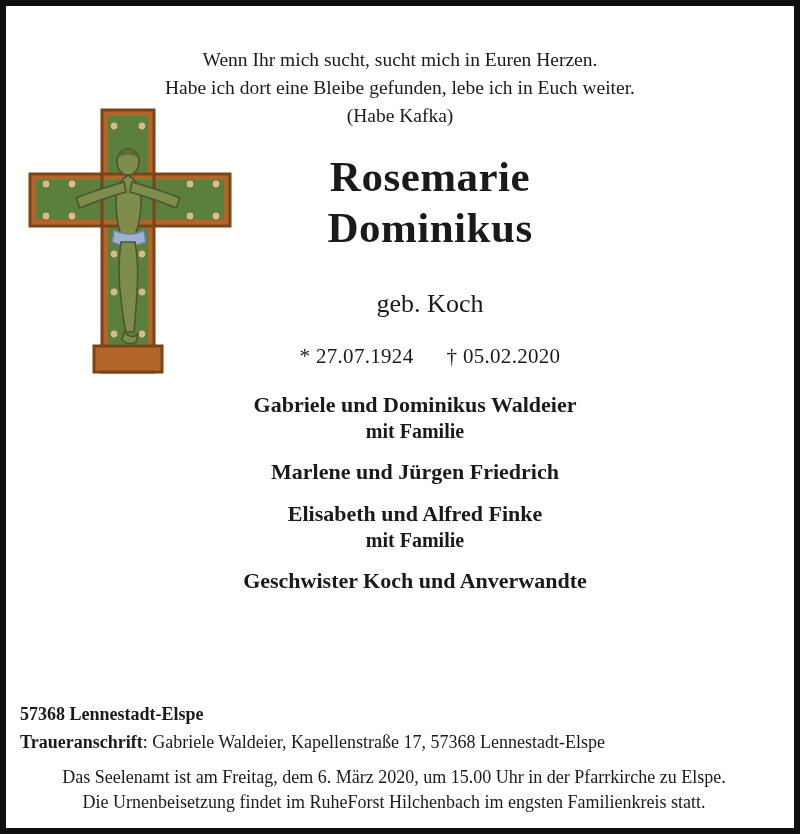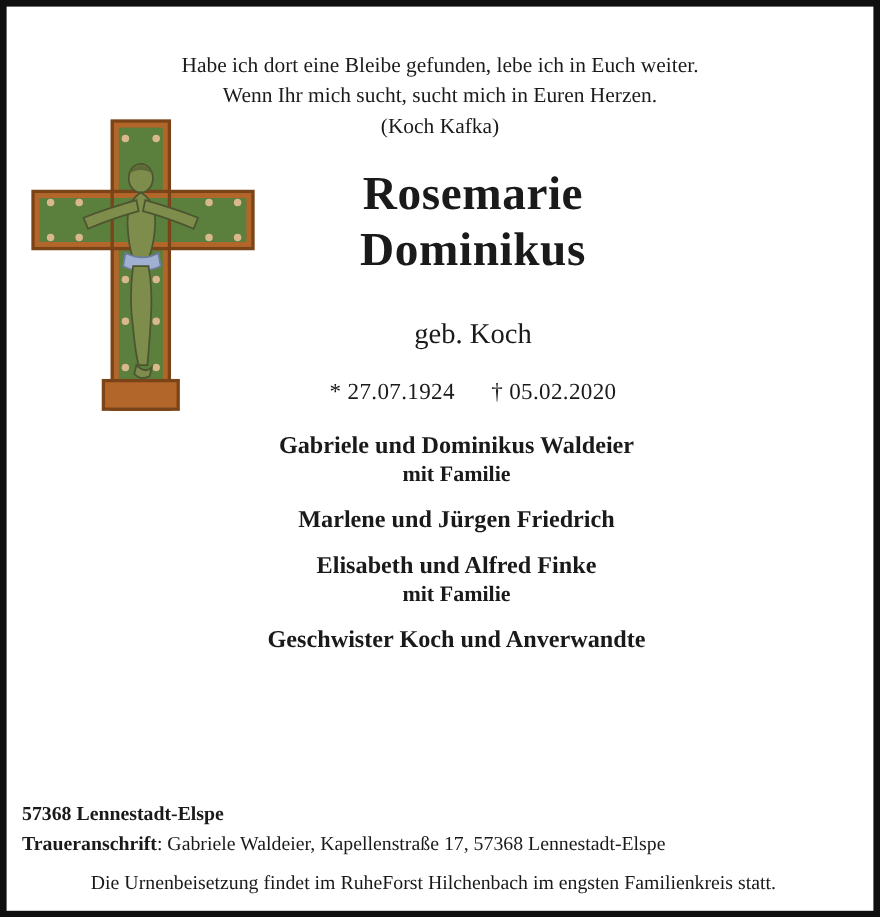--- a/index.html
+++ b/index.html
@@ -129,23 +129,23 @@
     text-align: center;
   }
 </style>
 </head>
 <body>
 
 <div class="notice">
   <div class="inner">
 
     <div class="quote">
+      <span class="quote-line">Wenn Ihr mich sucht, sucht mich in Euren Herzen.</span>
       <span class="quote-line">Habe ich dort eine Bleibe gefunden, lebe ich in Euch weiter.</span>
-      <span class="quote-line">Wenn Ihr mich sucht, sucht mich in Euren Herzen.</span>
-      <span class="quote-author">(Koch Kafka)</span>
+      <span class="quote-author">(Habe Kafka)</span>
     </div>
 
     <div class="cross-wrap">
       <svg class="cross-svg" width="212" height="270" viewBox="0 0 212 270">
 
         <rect x="78" y="4" width="52" height="262" fill="#b2662a"></rect>
         <rect x="84" y="10" width="40" height="250" fill="#5b7f3c"></rect>
 
         <rect x="6" y="68" width="200" height="52" fill="#b2662a"></rect>
         <rect x="12" y="74" width="188" height="40" fill="#5b7f3c"></rect>
@@ -222,18 +222,19 @@
       </div>
       <div class="mourner-group">
         <div class="mourner-name">Geschwister Koch und Anverwandte</div>
       </div>
     </div>
 
     <div class="footer">
       <div class="place">57368 Lennestadt-Elspe</div>
       <div class="address"><span class="address-label">Traueranschrift</span><span>: Gabriele Waldeier, Kapellenstraße 17, 57368 Lennestadt-Elspe</span></div>
       <div class="service">
+        <span>Das Seelenamt ist am Freitag, dem 6. März 2020, um 15.00 Uhr in der Pfarrkirche zu Elspe.</span>
         <span>Die Urnenbeisetzung findet im RuheForst Hilchenbach im engsten Familienkreis statt.</span>
       </div>
     </div>
 
   </div>
 </div>
 
 </body></html>

